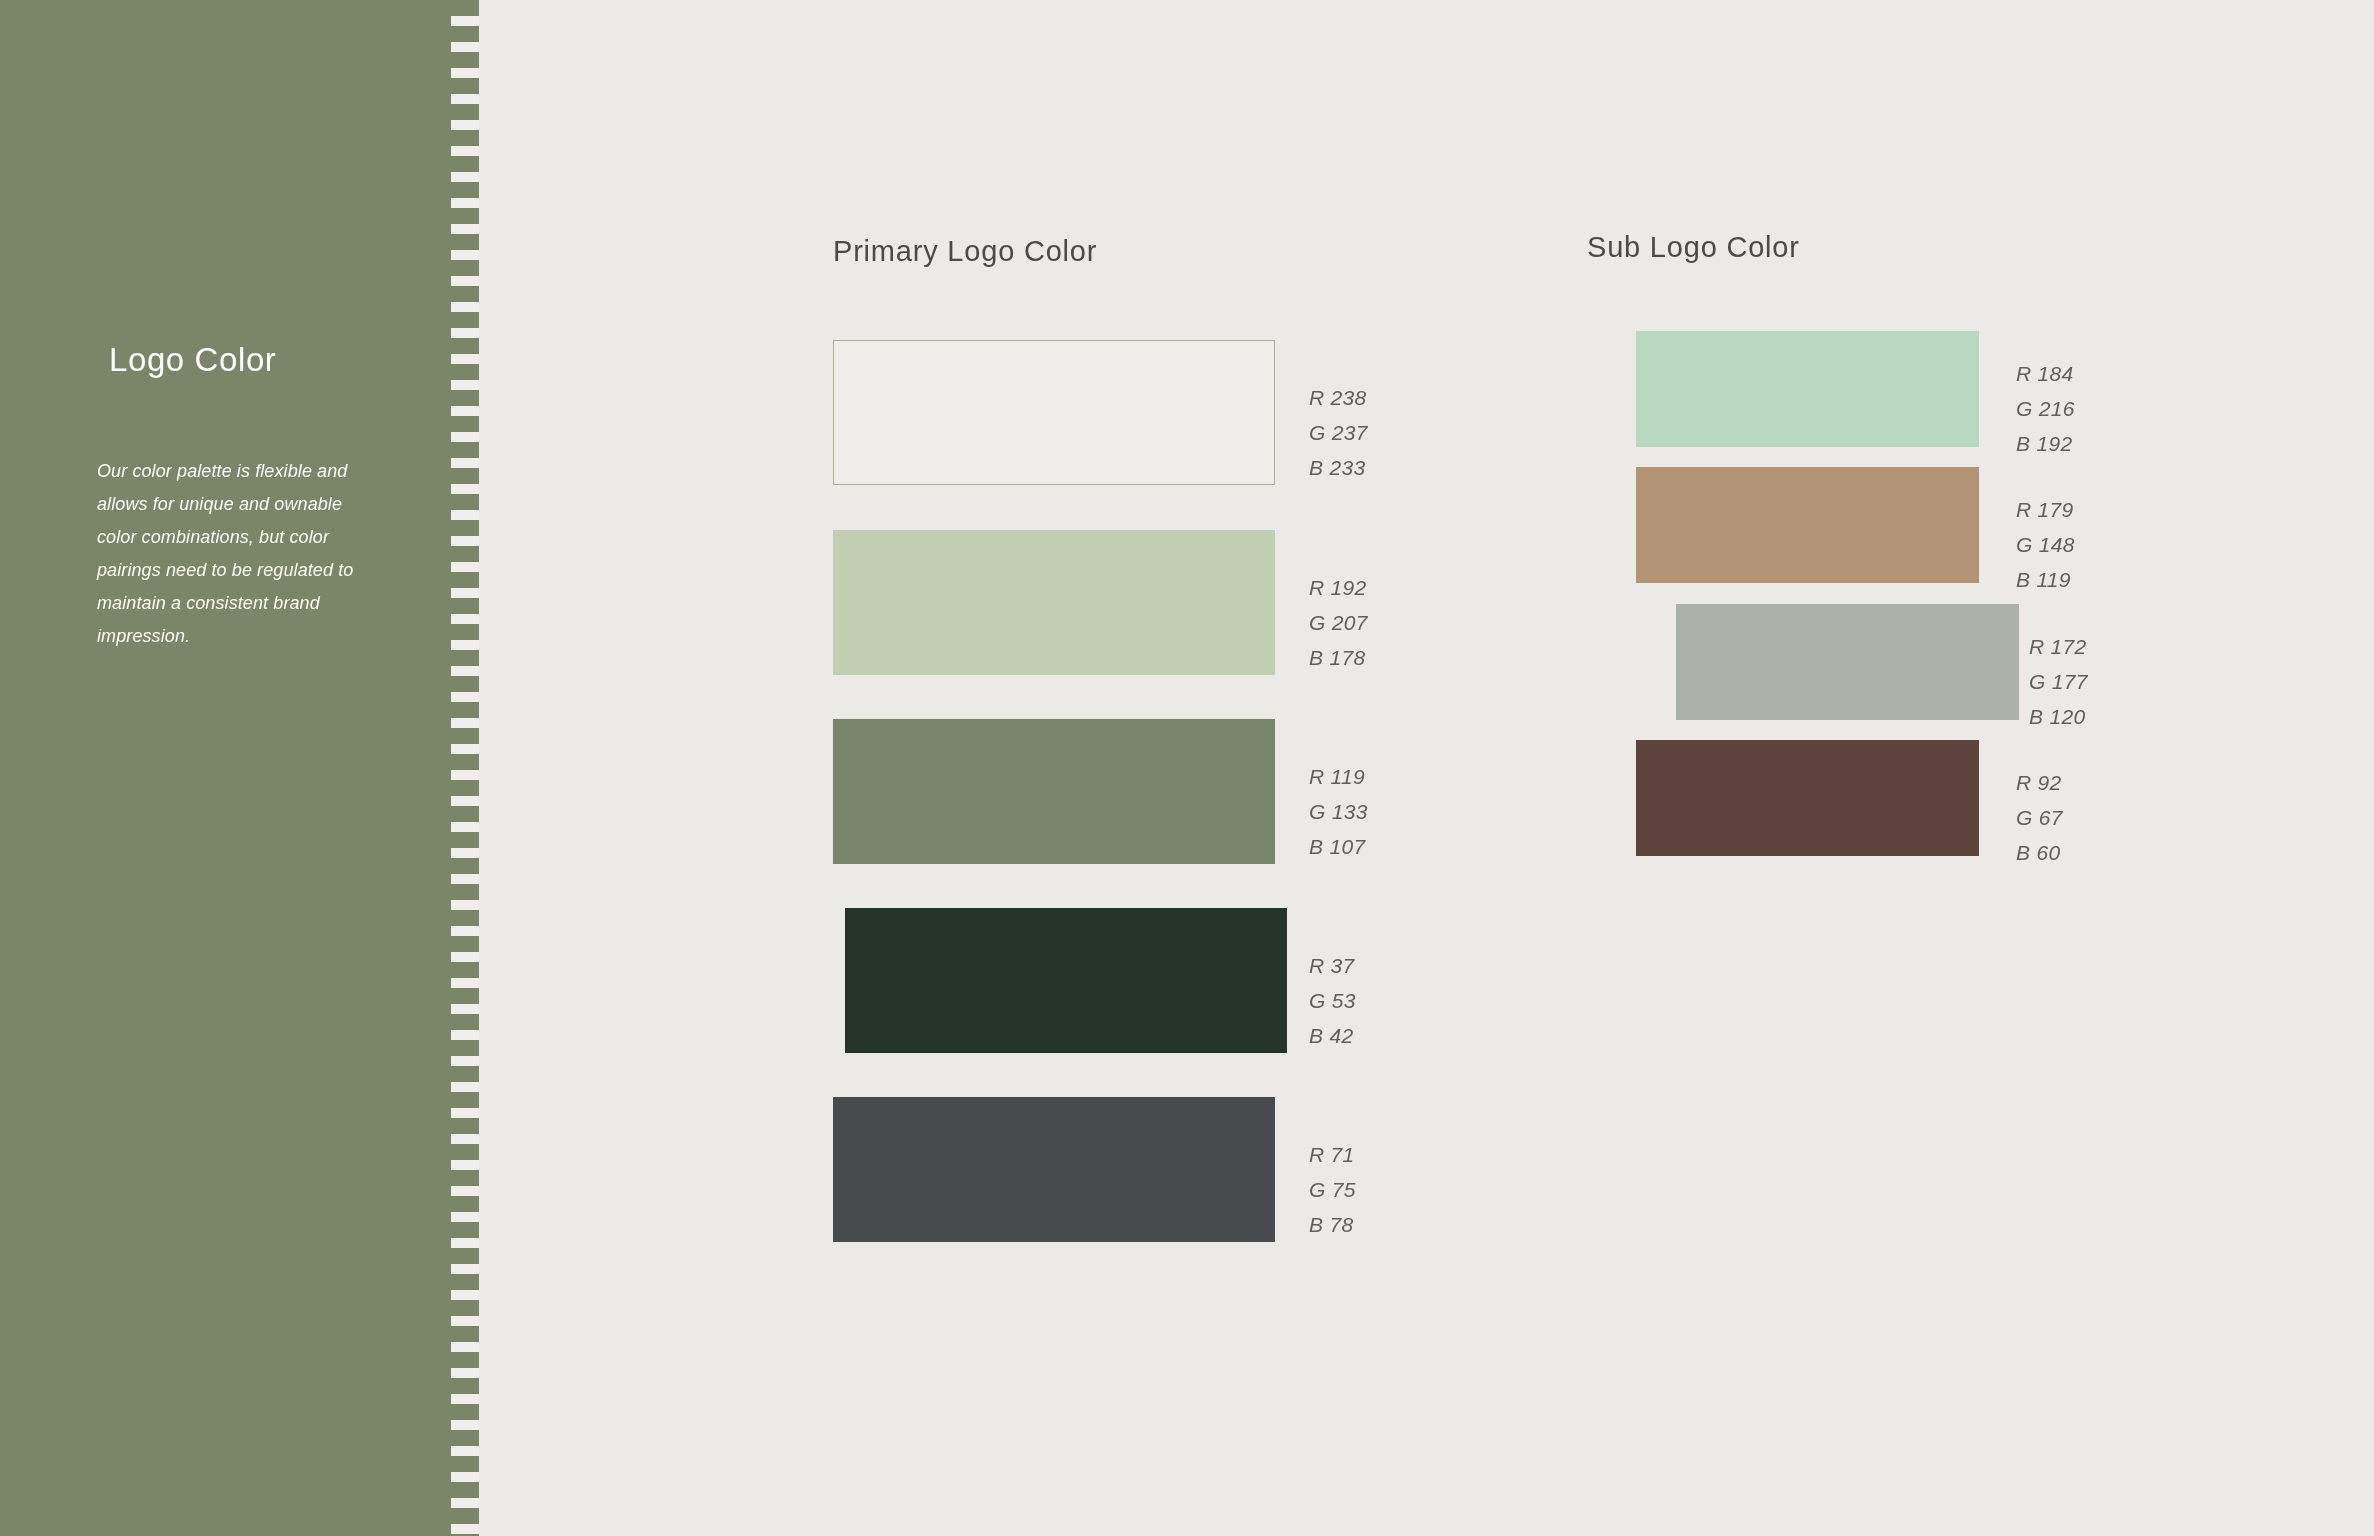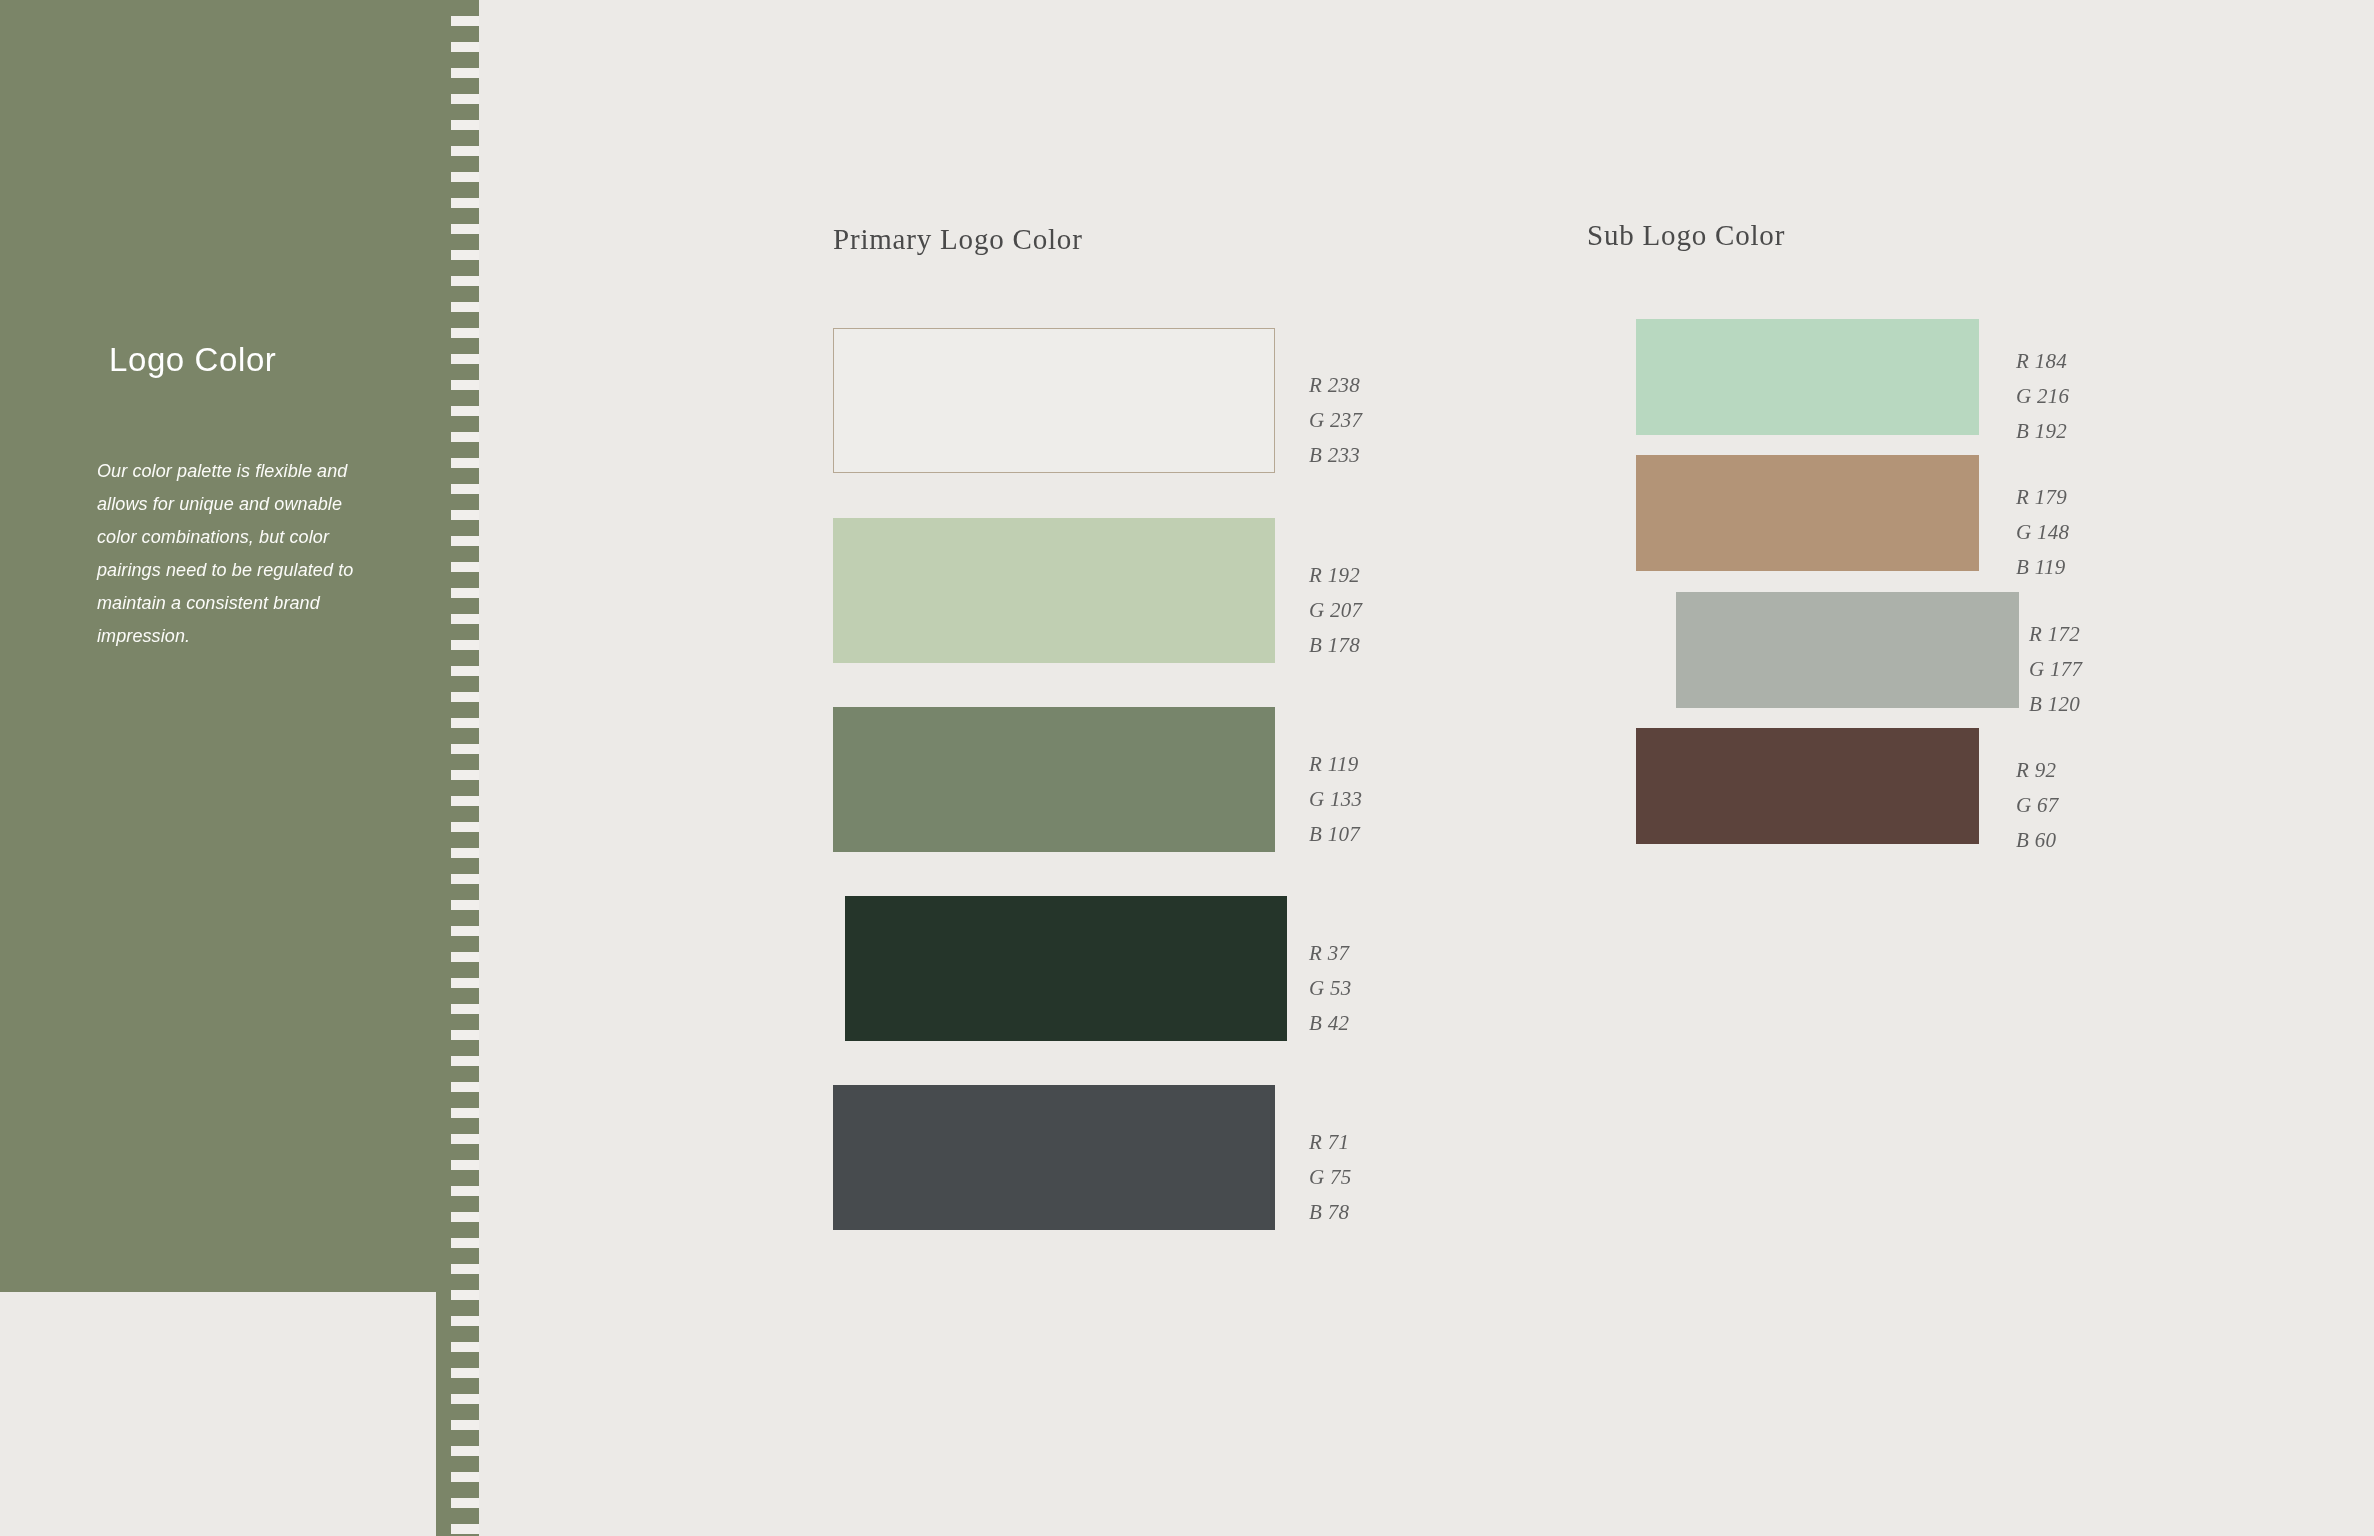--- a/index.html
+++ b/index.html
@@ -5,21 +5,21 @@
   * { margin:0; padding:0; box-sizing:border-box; }
   html,body { width:2375px; height:1536px; overflow:hidden; }
   body {
     font-family:"Liberation Sans", sans-serif;
     background:#eceae7;
     position:relative;
   }
 
   
   #left-panel {
-    position:absolute; left:0; top:0; width:436px; height:1292px;
+    position:absolute; left:0; top:0; width:436px; height:1536px;
     background:#7b8568;
   }
   #section-title {
     position:absolute; left:109px; top:341px;
     font-size:33px; color:#ffffff; letter-spacing:0.6px; font-weight:400;
     white-space:nowrap;
   }
   #intro-paragraph {
     position:absolute; left:97px; top:455px; width:288px;
     font-size:18px; line-height:33px; color:#fbfbf8;
@@ -38,21 +38,21 @@
   #binding .teeth {
     position:absolute; left:15px; top:0; width:28px; height:100%;
     background:repeating-linear-gradient(
       to bottom,
       #7b8568 0px, #7b8568 16px,
       #f1efec 16px, #f1efec 26px
     );
   }
 
   
-  #page { position:absolute; left:479px; top:0; right:0; height:1484px;font-family:Liberation Serif, serif; }
+  #page { position:absolute; left:479px; top:12px; right:0; height:1484px; }
 
   .column-heading {
     position:absolute;
     font-size:29px; color:#4a4a4a; letter-spacing:0.8px;
     font-weight:400; white-space:nowrap;
   }
 
   .swatch-row { position:absolute; }
   .swatch {
     display:block;

